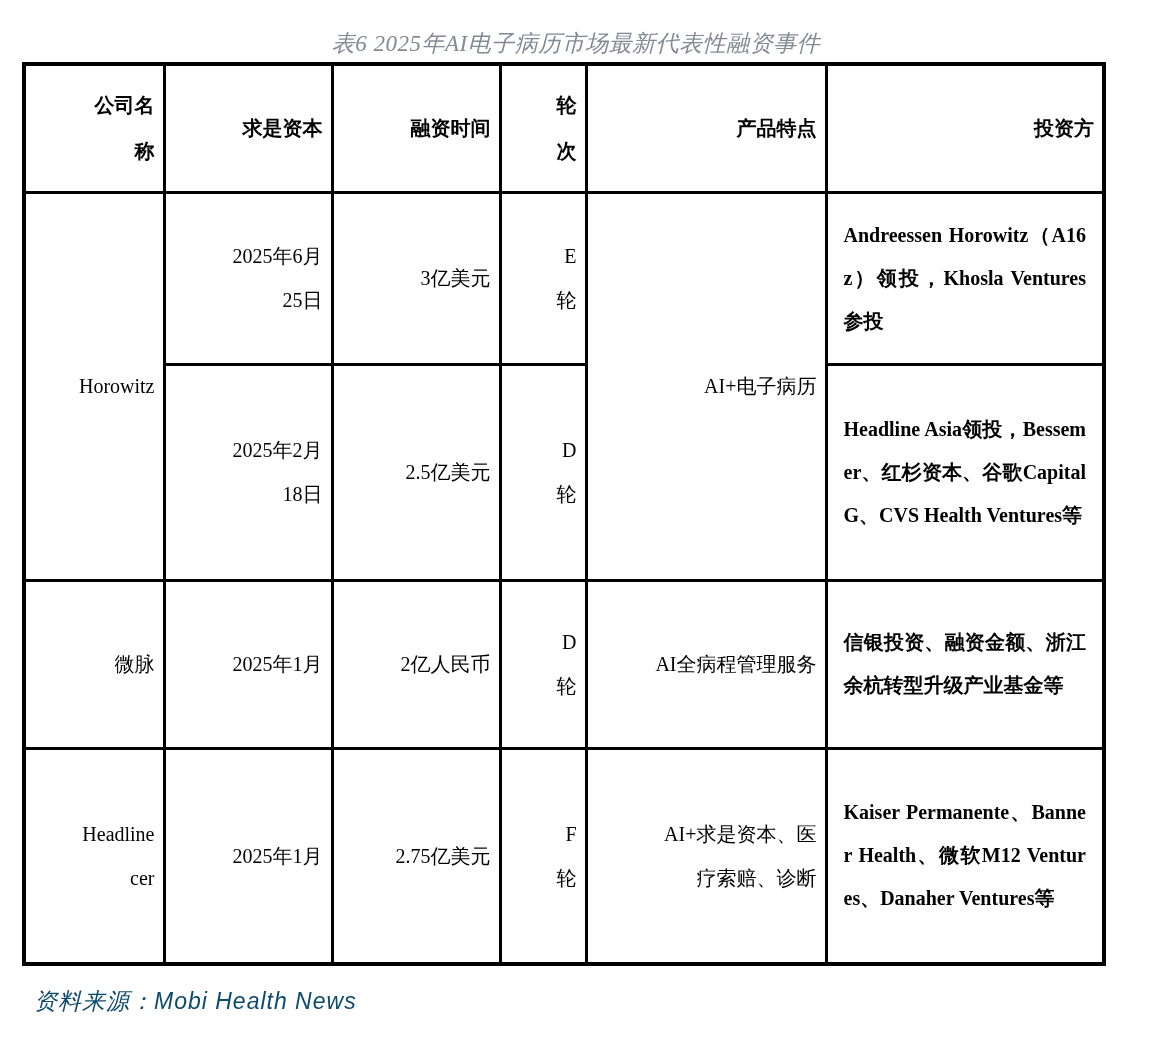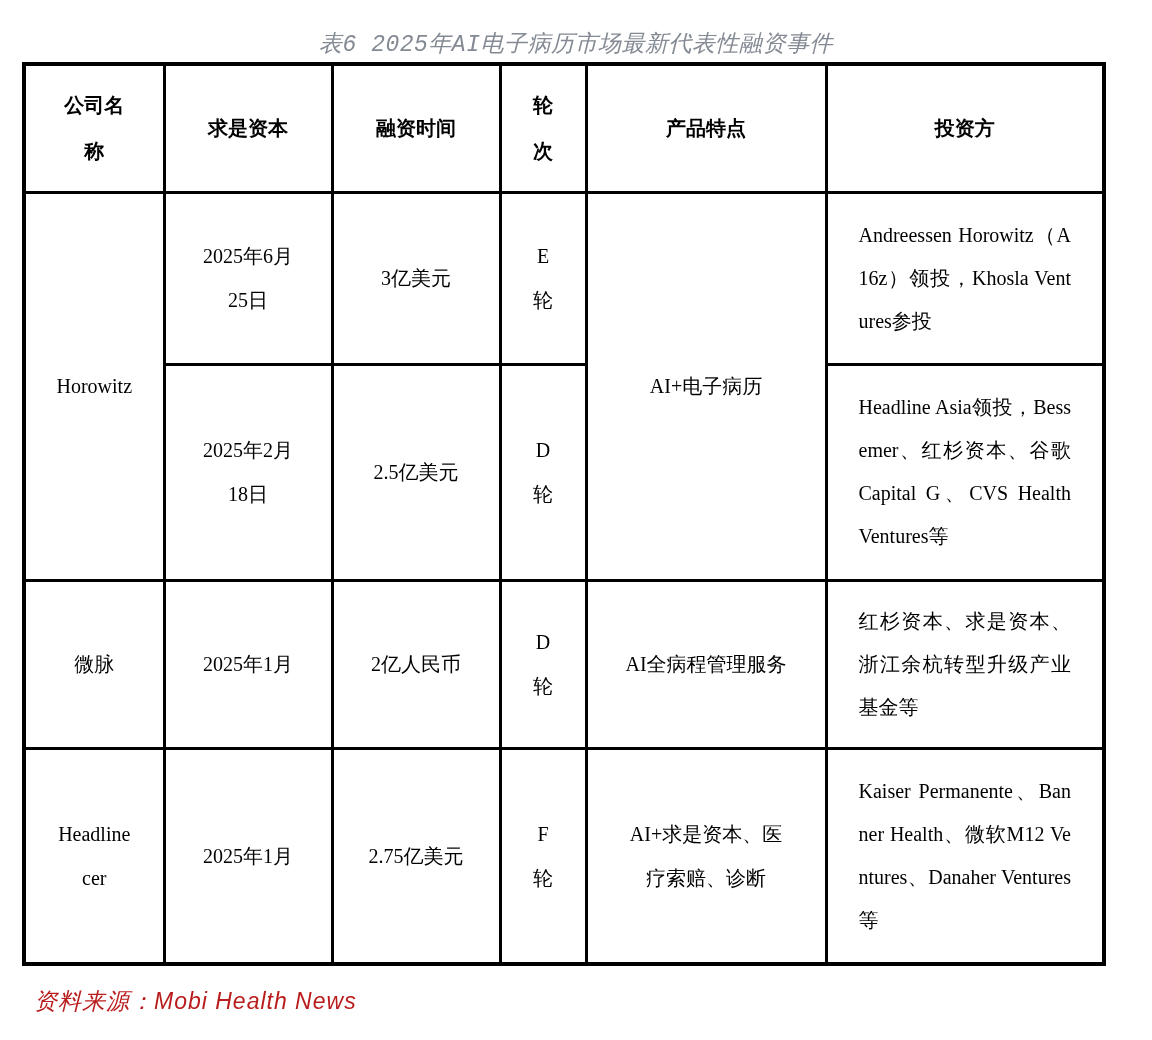--- a/index.html
+++ b/index.html
@@ -13,77 +13,78 @@
     height: 1040px;
     font-family: "Liberation Serif", "DejaVu Serif", serif;
     color: #000000;
   }
   .doc-title {
     position: absolute;
     top: 28px;
     left: 0;
     width: 1152px;
     text-align: center;
-    font-family: Liberation Mono, monospace;
+    font-family: Liberation Serif, serif;
     font-style: italic;
     font-size: 23px;
     letter-spacing: 0.5px;
     color: #848a93;
   }
   table.fin-table {
     position: absolute;
     left: 22px;
     top: 62px;
     width: 1080px;
     border-collapse: collapse;
     table-layout: fixed;
     border: 4px solid #000000;
   }
   .fin-table th,
   .fin-table td {
     border: 3px solid #000000;
-    text-align: center;
+    text-align: right;
     vertical-align: middle;
     font-size: 20px;
     line-height: 2.2;
     white-space: pre-line;
     padding: 4px 8px;
     overflow: hidden;
   }
   .fin-table th {
     font-weight: bold;
     line-height: 2.3;
   }
   .fin-table td.investors {
     text-align: justify;
     white-space: normal;
     word-break: break-all;
     line-height: 2.15;
-    padding: 8px 31px;
+    padding: 8px 16px;
+    font-weight: bold;
   }
   col.c-company   { width: 140px; }
   col.c-time      { width: 168px; }
   col.c-amount    { width: 168px; }
   col.c-round     { width: 86px;  }
   col.c-product   { width: 240px; }
   col.c-investors { width: 278px; }
   tr.h-header { height: 128px; }
   tr.h-r1     { height: 172px; }
   tr.h-r2     { height: 216px; }
   tr.h-r3     { height: 168px; }
   tr.h-r4     { height: 216px; }
   .source-note {
     position: absolute;
     left: 34px;
     top: 986px;
     font-family: "Liberation Sans", "DejaVu Sans", sans-serif;
     font-style: italic;
     font-size: 23px;
     letter-spacing: 1px;
-    color: #b91c1c;
+    color: #0c4a6e;
   }
 </style>
 </head>
 <body>
 
 <div class="doc-title">表6 2025年AI电子病历市场最新代表性融资事件</div>
 
 <table class="fin-table">
   <colgroup>
     <col class="c-company">
@@ -125,21 +126,21 @@
       <td class="investors">Headline Asia领投，Bessemer、红杉资本、谷歌Capital G、CVS Health Ventures等</td>
     </tr>
 
     <tr class="h-r3">
       <td>微脉</td>
       <td>2025年1月</td>
       <td>2亿人民币</td>
       <td>D
 轮</td>
       <td>AI全病程管理服务</td>
-      <td class="investors">红杉资本、求是资本、浙江余杭转型升级产业基金等</td>
+      <td class="investors">信银投资、融资金额、浙江余杭转型升级产业基金等</td>
     </tr>
 
     <tr class="h-r4">
       <td>Headline
 cer</td>
       <td>2025年1月</td>
       <td>2.75亿美元</td>
       <td>F
 轮</td>
       <td>AI+求是资本、医

